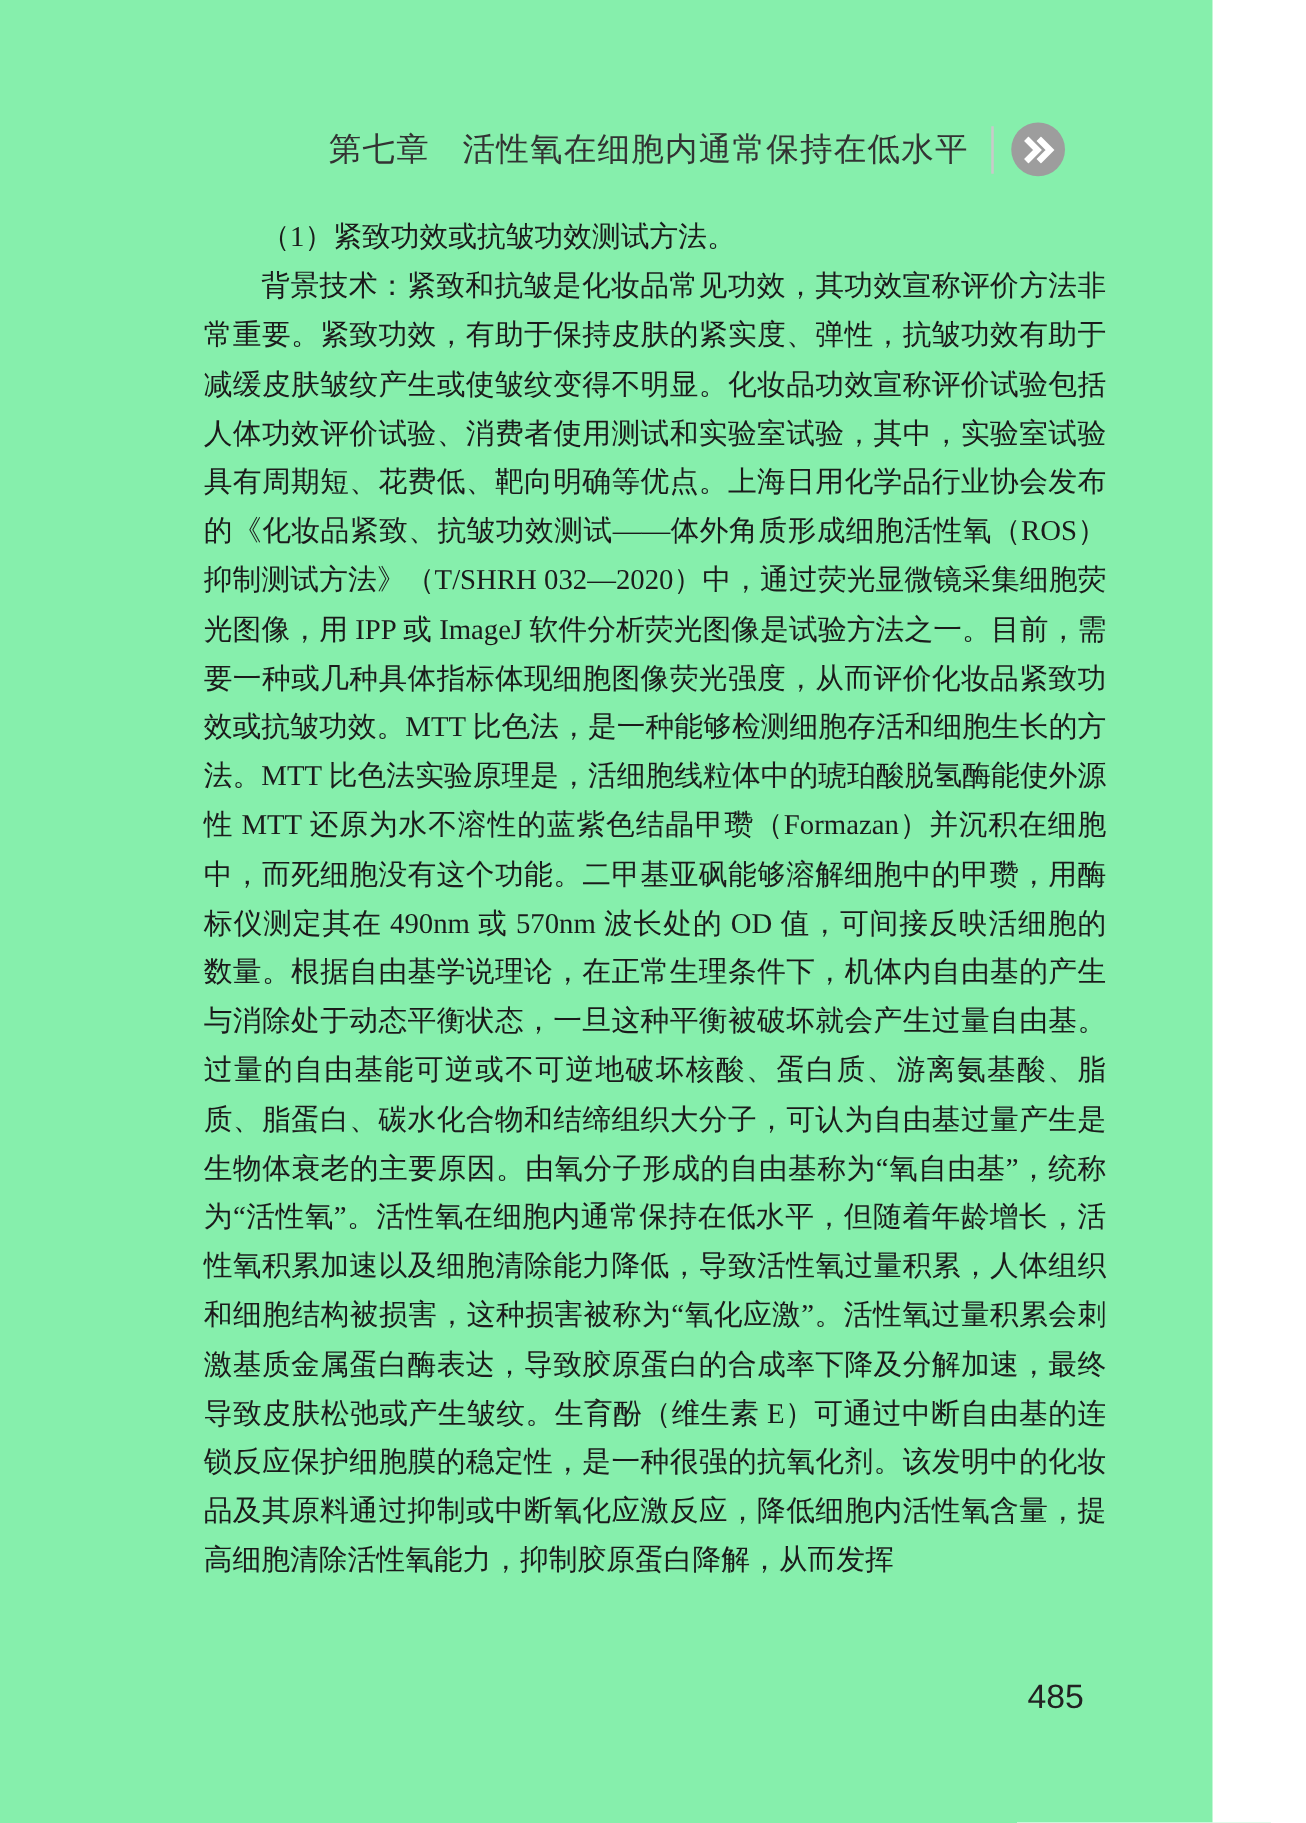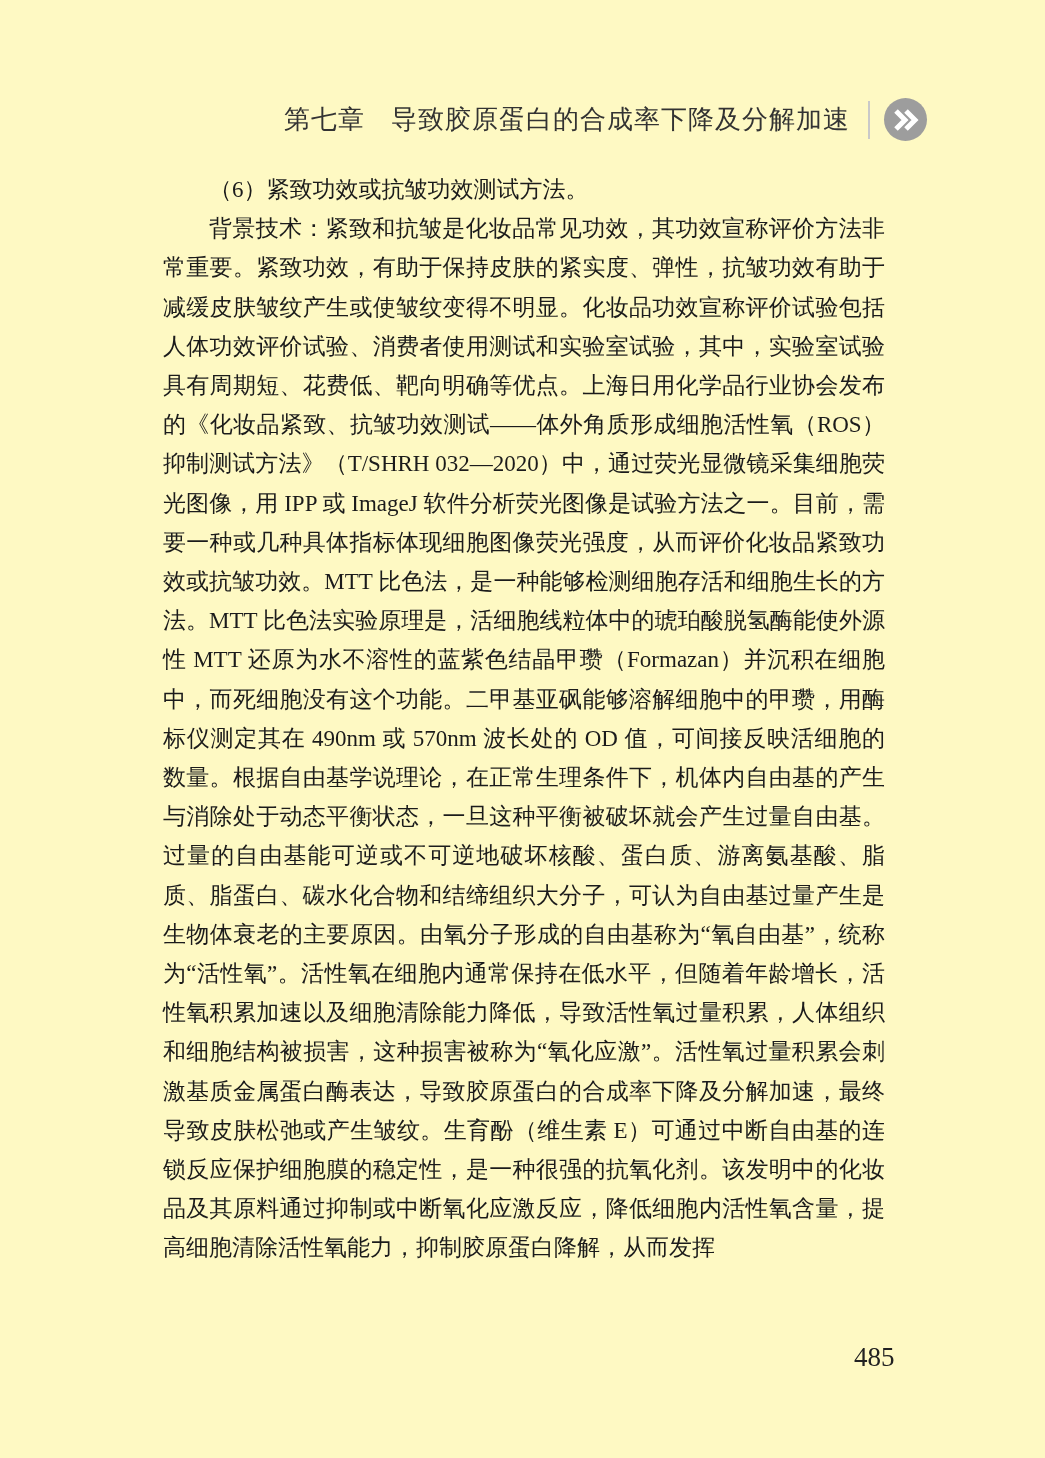--- a/index.html
+++ b/index.html
@@ -2,23 +2,23 @@
 <html lang="zh"><head>
 <meta charset="utf-8">
 <style>
   html, body {
     margin: 0;
     padding: 0;
     background: #ffffff;
   }
   .page {
     position: relative;
-    width: 1045px;
+    width: 970px;
     height: 1458px;
-    background: #fef9c3;
+    background: #86efac;
     overflow: hidden;
     font-family: "Liberation Serif", serif;
   }
 
   
   .page-header {
     position: absolute;
     top: 98px;
     right: 118px;
     display: flex;
@@ -71,47 +71,47 @@
 
   
   .page-footer {
     position: absolute;
     top: 1342px;
     left: 0;
     width: 100%;
   }
   .page-number {
     position: absolute;
-    left: 854px;
+    left: 822px;
     font-size: 27px;
     color: #222222;
-    font-family: Liberation Serif, serif;
+    font-family: Liberation Sans, sans-serif;
   }
 </style>
 </head>
 <body>
 
 <div class="page">
 
   <header class="page-header">
     <div class="chapter-text">
       <span class="chapter-number">第七章</span>
-      <span class="chapter-title">导致胶原蛋白的合成率下降及分解加速</span>
+      <span class="chapter-title">活性氧在细胞内通常保持在低水平</span>
     </div>
     <span class="header-divider"></span>
     <span class="chevron-badge">
       <svg width="26" height="22" viewBox="0 0 26 22" aria-hidden="true">
         <polyline points="3,2 12,11 3,20" fill="none" stroke="#ffffff" stroke-width="5" stroke-linecap="butt"></polyline>
         <polyline points="13,2 22,11 13,20" fill="none" stroke="#ffffff" stroke-width="5" stroke-linecap="butt"></polyline>
       </svg>
     </span>
   </header>
 
   <main class="page-body">
-    <p>（6）紧致功效或抗皱功效测试方法。</p>
+    <p>（1）紧致功效或抗皱功效测试方法。</p>
     <p>背景技术：紧致和抗皱是化妆品常见功效，其功效宣称评价方法非常重要。紧致功效，有助于保持皮肤的紧实度、弹性，抗皱功效有助于减缓皮肤皱纹产生或使皱纹变得不明显。化妆品功效宣称评价试验包括人体功效评价试验、消费者使用测试和实验室试验，其中，实验室试验具有周期短、花费低、靶向明确等优点。上海日用化学品行业协会发布的《化妆品紧致、抗皱功效测试——体外角质形成细胞活性氧（ROS）抑制测试方法》（T/SHRH 032—2020）中，通过荧光显微镜采集细胞荧光图像，用 IPP 或 ImageJ 软件分析荧光图像是试验方法之一。目前，需要一种或几种具体指标体现细胞图像荧光强度，从而评价化妆品紧致功效或抗皱功效。MTT 比色法，是一种能够检测细胞存活和细胞生长的方法。MTT 比色法实验原理是，活细胞线粒体中的琥珀酸脱氢酶能使外源性 MTT 还原为水不溶性的蓝紫色结晶甲瓒（Formazan）并沉积在细胞中，而死细胞没有这个功能。二甲基亚砜能够溶解细胞中的甲瓒，用酶标仪测定其在 490nm 或 570nm 波长处的 OD 值，可间接反映活细胞的数量。根据自由基学说理论，在正常生理条件下，机体内自由基的产生与消除处于动态平衡状态，一旦这种平衡被破坏就会产生过量自由基。过量的自由基能可逆或不可逆地破坏核酸、蛋白质、游离氨基酸、脂质、脂蛋白、碳水化合物和结缔组织大分子，可认为自由基过量产生是生物体衰老的主要原因。由氧分子形成的自由基称为“氧自由基”，统称为“活性氧”。活性氧在细胞内通常保持在低水平，但随着年龄增长，活性氧积累加速以及细胞清除能力降低，导致活性氧过量积累，人体组织和细胞结构被损害，这种损害被称为“氧化应激”。活性氧过量积累会刺激基质金属蛋白酶表达，导致胶原蛋白的合成率下降及分解加速，最终导致皮肤松弛或产生皱纹。生育酚（维生素 E）可通过中断自由基的连锁反应保护细胞膜的稳定性，是一种很强的抗氧化剂。该发明中的化妆品及其原料通过抑制或中断氧化应激反应，降低细胞内活性氧含量，提高细胞清除活性氧能力，抑制胶原蛋白降解，从而发挥</p>
   </main>
 
   <footer class="page-footer">
     <span class="page-number">485</span>
   </footer>
 
 </div>
 
 </body></html>

